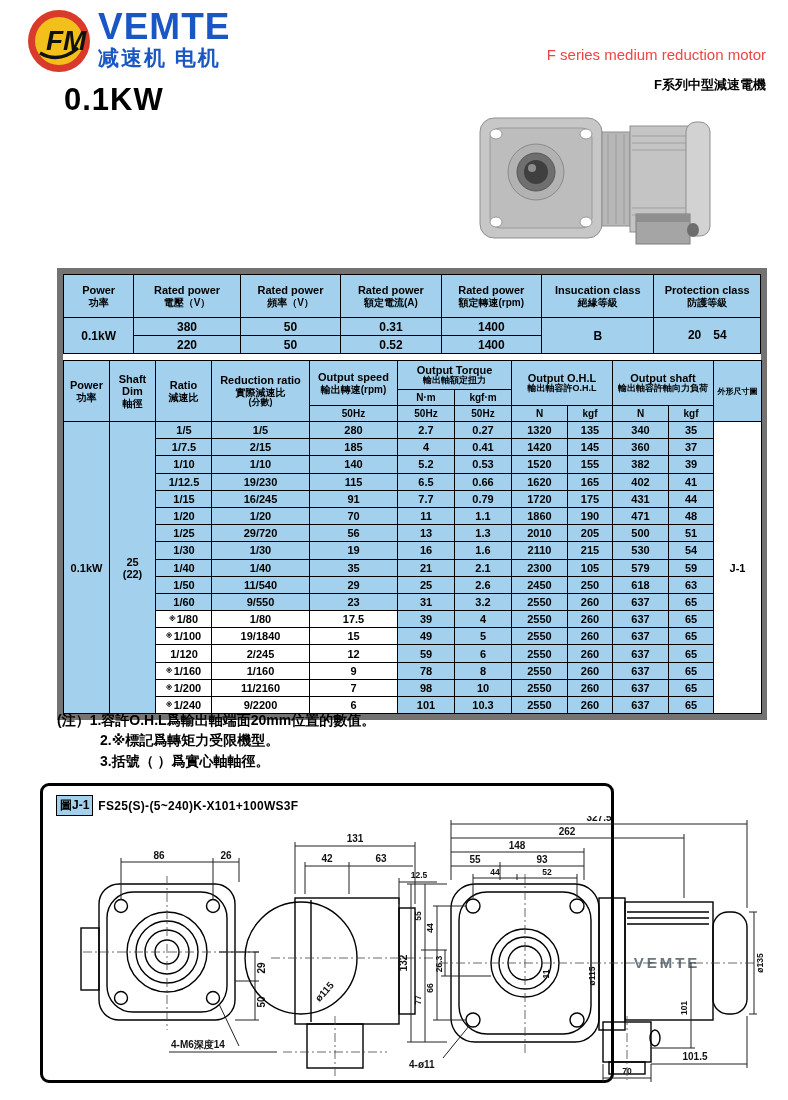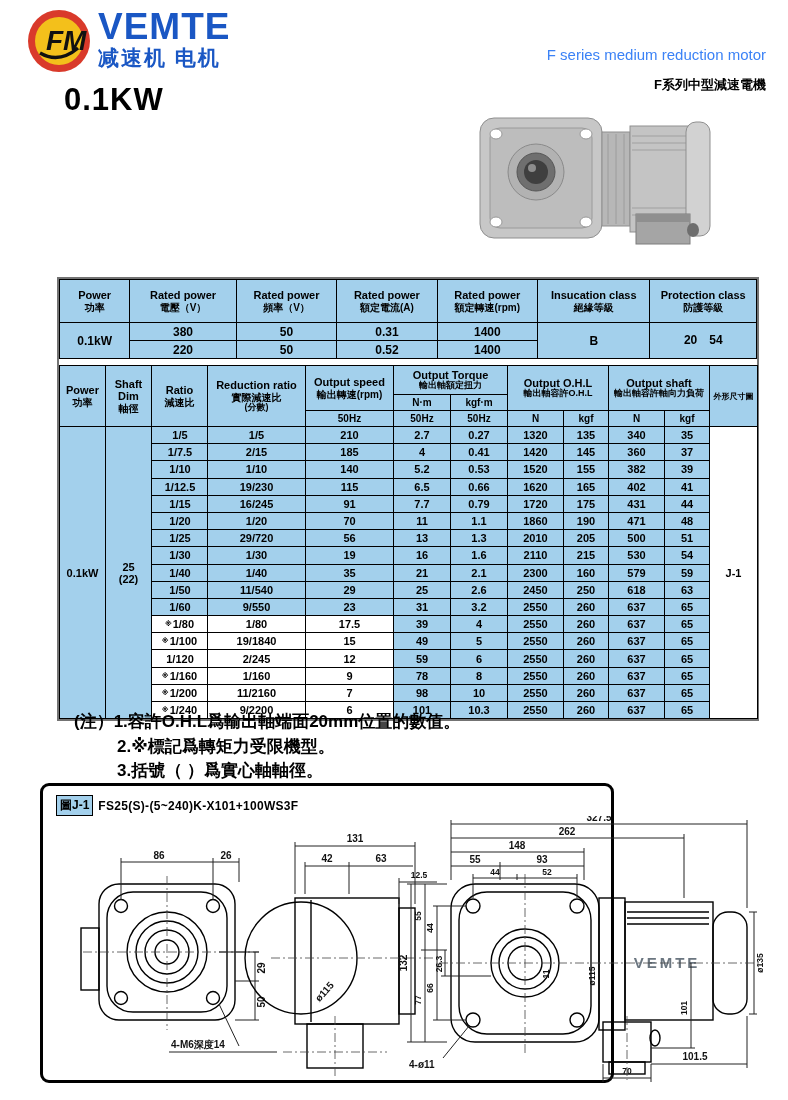--- a/index.html
+++ b/index.html
@@ -8,46 +8,46 @@
     font-family:"Liberation Sans","DejaVu Sans",sans-serif;color:#000;
     -webkit-font-smoothing:antialiased;
   }
   
   .logo-wrap{position:absolute;left:26px;top:8px;display:flex;align-items:flex-start;}
   .logo-badge{width:66px;height:66px;}
   .logo-text{margin-left:6px;line-height:1;}
   .logo-name{font-size:37px;font-weight:bold;color:#1a57c4;letter-spacing:1px;}
   .logo-sub{font-size:21px;font-weight:bold;color:#1a57c4;margin-top:2px;letter-spacing:2px;}
   .series-block{position:absolute;right:22px;top:46px;text-align:right;}
-  .series-en{font-size:15px;color:#3b82f6;}
+  .series-en{font-size:15px;color:#ef4444;}
   .series-zh{font-size:13px;font-weight:bold;margin-top:13px;}
   .power-title{position:absolute;left:64px;top:82px;font-size:31px;font-weight:bold;letter-spacing:1px;}
   .series-cn{position:absolute;left:499px;top:92px;font-size:14px;font-weight:bold;margin-top:28px;}
   .motor-pic{position:absolute;left:478px;top:110px;}
   
-  .spec-tables{position:absolute;left:57px;top:268px;width:698px;border:2px solid #737373;background:#a21caf;margin-top:9px;}
+  .spec-tables{position:absolute;left:57px;top:268px;width:698px;border:6px solid #737373;background:#a21caf;}
   .spec-tables table{border-collapse:collapse;width:100%;table-layout:fixed;}
   .spec-tables td,.spec-tables th{border:1px solid #000;background:#a3d0ec;font-weight:bold;
     text-align:center;vertical-align:middle;padding:0;overflow:hidden;}
   .en{font-size:11px;line-height:1.15;}
   .zh{font-size:10px;line-height:1.15;}
   .zh-s{font-size:9px;line-height:1.1;}
   #power-table th{height:42px;}
   #power-table td{height:17px;font-size:12px;}
   .tbl-gap{height:6px;background:#fff;}
   #spec-table .h1 th{height:28px;}
   #spec-table .h2 th{height:15px;font-size:10px;}
   #spec-table .h3 td{height:15px;font-size:10px;}
   #spec-table tbody td{height:16.2px;font-size:11px;}
   #spec-table .wbg{background:#fff;}
   #spec-table .outline-cell{background:#fff;font-size:11px;}
   #spec-table .mk{font-size:7px;vertical-align:2px;margin-right:1px;}
   .th-outline{font-size:8px;}
   
-  .notes{position:absolute;left:57px;top:710px;font-size:17px;font-weight:bold;line-height:1.45;margin-left:17px;}
+  .notes{position:absolute;left:57px;top:710px;font-size:14px;font-weight:bold;line-height:1.45;}
   .notes .indent{padding-left:43px;}
   
   .drawing-box{position:absolute;left:40px;top:783px;width:574px;height:300px;
     border:3px solid #000;border-radius:9px;background:#fff;box-sizing:border-box;}
   .drawing-title{position:absolute;left:13px;top:9px;display:flex;align-items:center;}
   .fig-tag{background:#a3d0ec;border:1.5px solid #000;font-size:12px;font-weight:bold;padding:1px 3px;}
   .fig-code{font-size:12px;font-weight:bold;margin-left:5px;letter-spacing:0.3px;}
   .drawing-svg{position:absolute;left:0;top:30px;}
   .dim{font-size:10px;font-weight:bold;fill:#111;}
   .dim-s{font-size:8.5px;font-weight:bold;fill:#111;}
@@ -245,21 +245,21 @@
     </thead>
     <tbody>
         <tr>
           <td rowspan="17">0.1kW</td>
           <td rowspan="17">
             <div>25</div>
             <div>(22)</div>
           </td>
           <td class="c-ratio"><span class="mk"></span>1/5</td>
           <td class="c-frac">1/5</td>
-          <td class="c-speed">210</td>
+          <td class="c-speed">280</td>
           <td class="c-num">2.7</td>
           <td class="c-num">0.27</td>
           <td class="c-num">1320</td>
           <td class="c-num">135</td>
           <td class="c-num">340</td>
           <td class="c-num">35</td>
           <td class="outline-cell" rowspan="17">J-1</td>
         </tr>
         <tr>
           <td class="c-ratio"><span class="mk"></span>1/7.5</td>
@@ -338,21 +338,21 @@
           <td class="c-num">530</td>
           <td class="c-num">54</td>
         </tr>
         <tr>
           <td class="c-ratio"><span class="mk"></span>1/40</td>
           <td class="c-frac">1/40</td>
           <td class="c-speed">35</td>
           <td class="c-num">21</td>
           <td class="c-num">2.1</td>
           <td class="c-num">2300</td>
-          <td class="c-num">160</td>
+          <td class="c-num">105</td>
           <td class="c-num">579</td>
           <td class="c-num">59</td>
         </tr>
         <tr>
           <td class="c-ratio"><span class="mk"></span>1/50</td>
           <td class="c-frac">11/540</td>
           <td class="c-speed">29</td>
           <td class="c-num">25</td>
           <td class="c-num">2.6</td>
           <td class="c-num">2450</td>

